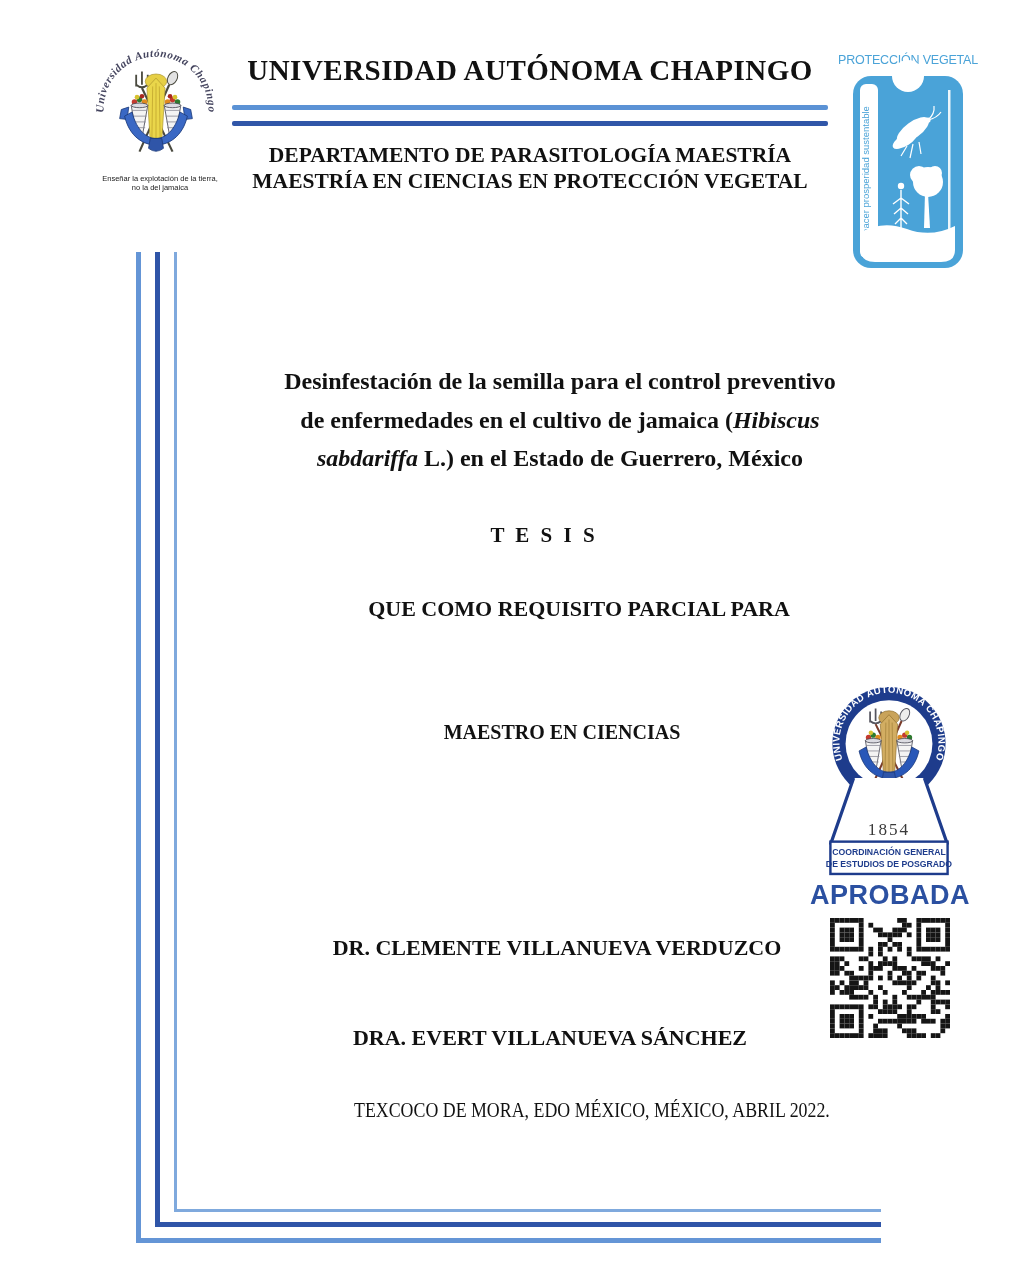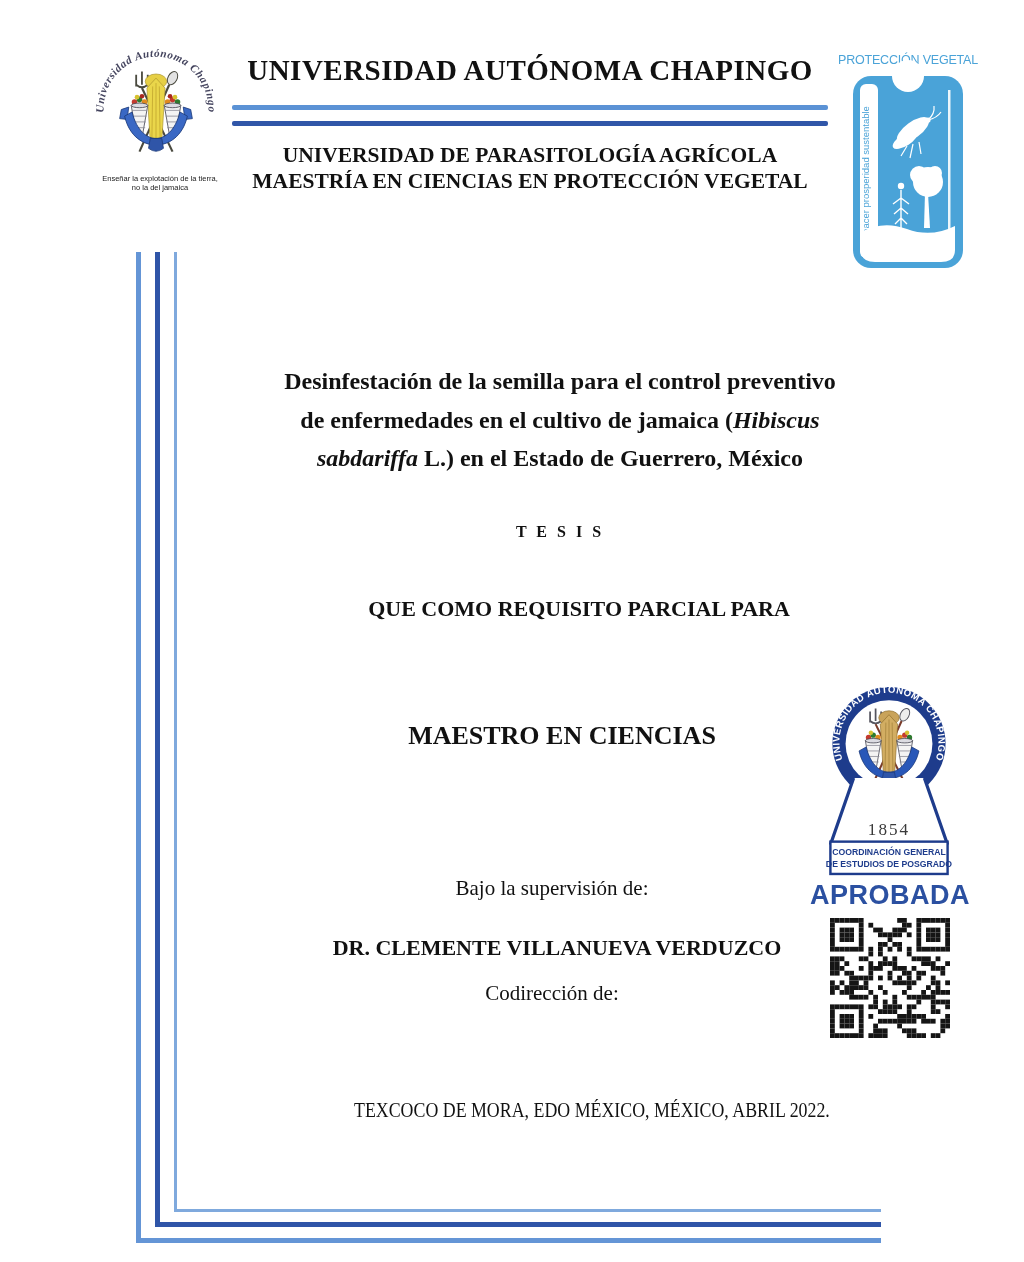--- a/index.html
+++ b/index.html
@@ -24,23 +24,23 @@
   .university{left:225px;top:54px;width:610px;text-align:center;font-size:29px;font-weight:bold;letter-spacing:0.5px;}
   .rule{height:5px;border-radius:2px;left:232px;width:596px;}
   .rule-top{top:105px;background:var(--rule_top);}
   .rule-bottom{top:121px;background:var(--rule_bottom);}
   .dept{left:222px;top:142px;width:616px;text-align:center;font-size:21.5px;font-weight:bold;line-height:26px;}
   .motto{left:84px;top:174px;width:152px;text-align:center;font-family:"Liberation Sans",sans-serif;font-size:7.5px;line-height:9px;color:#1a1a1a;}
   
   .col{width:750px;text-align:center;}
   .title-block{left:215px;top:362px;width:690px;text-align:center;font-size:24px;font-weight:bold;line-height:38.5px;}
   .title-block .it{font-style:italic;text-align:center;}
-  .tesis{left:185px;top:523px;font-size:16px;font-weight:bold;letter-spacing:3px;}
+  .tesis{left:169px;top:523px;font-size:21px;font-weight:bold;letter-spacing:3px;}
   .requisito{left:204px;top:592px;font-size:22px;font-weight:bold;line-height:33px;}
-  .degree{left:187px;top:721px;font-size:26px;font-weight:bold;}
+  .degree{left:187px;top:721px;font-size:20px;font-weight:bold;}
   .presenta{left:182px;top:784px;font-size:21px;}
   .author{left:180px;top:814px;font-size:23px;font-weight:bold;}
   .supervision{left:177px;top:876px;font-size:21px;}
   .supervisor{left:182px;top:935px;font-size:22px;font-weight:bold;}
   .codirection{left:177px;top:981px;font-size:21px;}
   .codirector{left:175px;top:1025px;font-size:22px;font-weight:bold;}
   .footer-line{left:217px;top:1098px;font-size:21px;}
   .footer-line .cond{display:inline-block;transform:scaleX(0.85);transform-origin:50% 50%;white-space:nowrap;}
   
   .aprobada{left:810px;top:880px;width:160px;text-align:center;font-family:"Liberation Sans",sans-serif;font-weight:bold;font-size:27px;letter-spacing:0.5px;color:var(--approved_blue);}
@@ -105,21 +105,21 @@
   </svg>
   <div class="abs motto">
     <div>Enseñar la explotación de la tierra,</div>
     <div>no la del jamaica</div>
   </div>
 
   <div class="abs university">UNIVERSIDAD AUTÓNOMA CHAPINGO</div>
   <div class="abs rule rule-top"></div>
   <div class="abs rule rule-bottom"></div>
   <div class="abs dept">
-    <div>UNIVERSIDAD DE PARASITOLOGÍA AGRÍCOLA</div>
+    <div>DEPARTAMENTO DE PARASITOLOGÍA MAESTRÍA</div>
     <div>MAESTRÍA EN CIENCIAS EN PROTECCIÓN VEGETAL</div>
   </div>
 
   <svg class="abs" style="left:835px;top:48px;" width="145" height="225" viewBox="0 0 145 225">
     <text x="73" y="16" text-anchor="middle" font-family="Liberation Sans, sans-serif" font-size="12.5" letter-spacing="-0.2" style="fill:var(--badge_blue)">PROTECCIÓN VEGETAL</text>
     <rect x="18" y="28" width="110" height="192" rx="18" style="fill:var(--badge_blue)"></rect>
     <circle cx="73" cy="28" r="16" fill="#ffffff"></circle>
     <rect x="25" y="36" width="18" height="174" rx="6" fill="#ffffff"></rect>
     <rect x="113" y="42" width="2.5" height="162" fill="#ffffff" opacity="0.9"></rect>
     <text transform="translate(34,122) rotate(-90)" text-anchor="middle" font-family="Liberation Sans, sans-serif" font-size="9.5" style="fill:var(--badge_blue)">hacer prosperidad sustentable</text>
@@ -149,23 +149,22 @@
     <div><span class="it">sabdariffa</span><span> L.) en el Estado de Guerrero, México</span></div>
   </div>
 
   <div class="abs col tesis">T E S I S</div>
 
   <div class="abs col requisito">
     <div>QUE COMO REQUISITO PARCIAL PARA</div>
   </div>
 
   <div class="abs col degree">MAESTRO EN CIENCIAS</div>
-  <div class="abs col supervision">Bajo la supervisión de:</div>
   <div class="abs col supervisor">DR. CLEMENTE VILLANUEVA VERDUZCO</div>
-  <div class="abs col codirection">Codirección de:</div>
+  <div class="abs col codirector">DRA. EVERT VILLANUEVA SÁNCHEZ</div>
 
   <div class="abs col footer-line">
     <span class="cond">TEXCOCO DE MORA, EDO MÉXICO, MÉXICO, ABRIL 2022.</span>
   </div>
 
   <svg class="abs" style="left:813px;top:681px;" width="152" height="197" viewBox="0 0 150 195">
     <circle cx="75" cy="62" r="56" style="fill:var(--seal_navy)"></circle>
     <circle cx="75" cy="62" r="43" fill="#ffffff"></circle>
     <defs>
         <path id="arcS" d="M 30,80 A 49,49 0 1 1 120,80" fill="none"></path>

